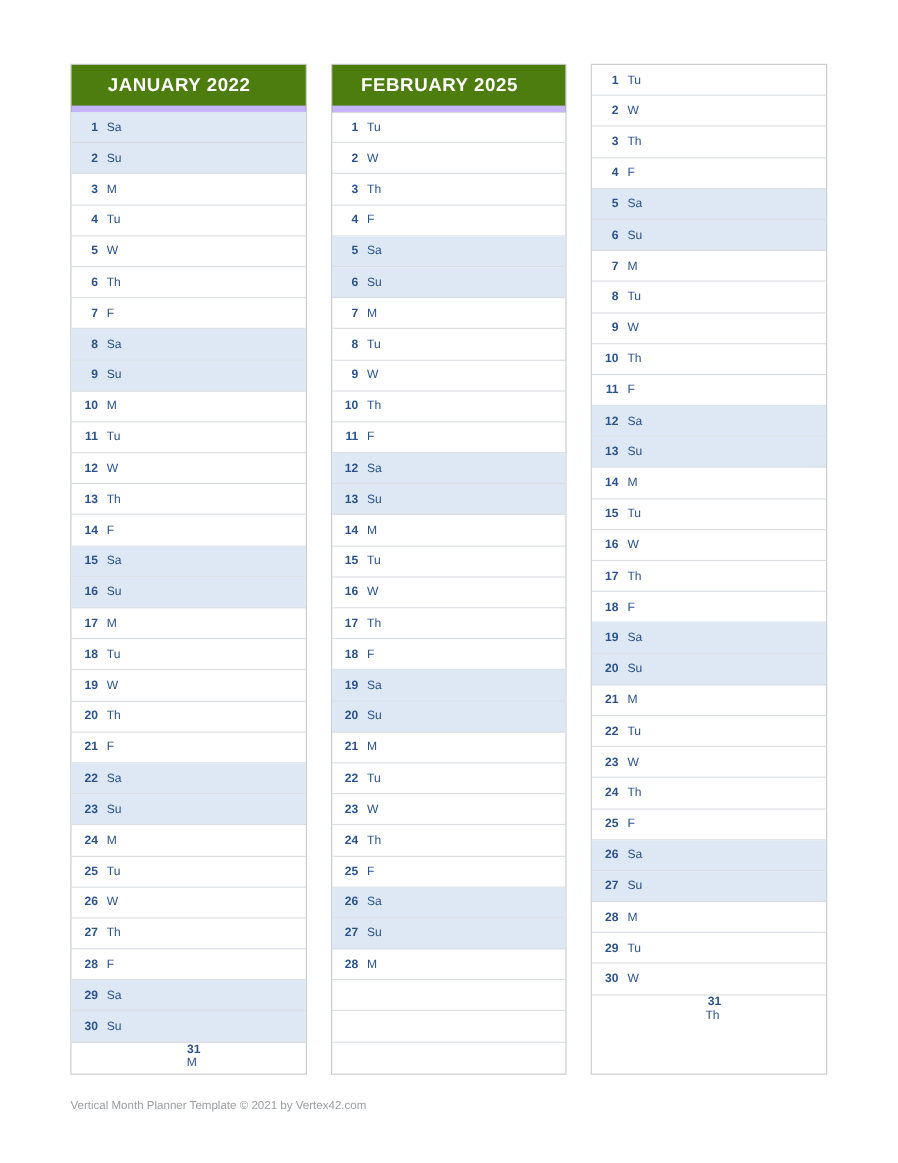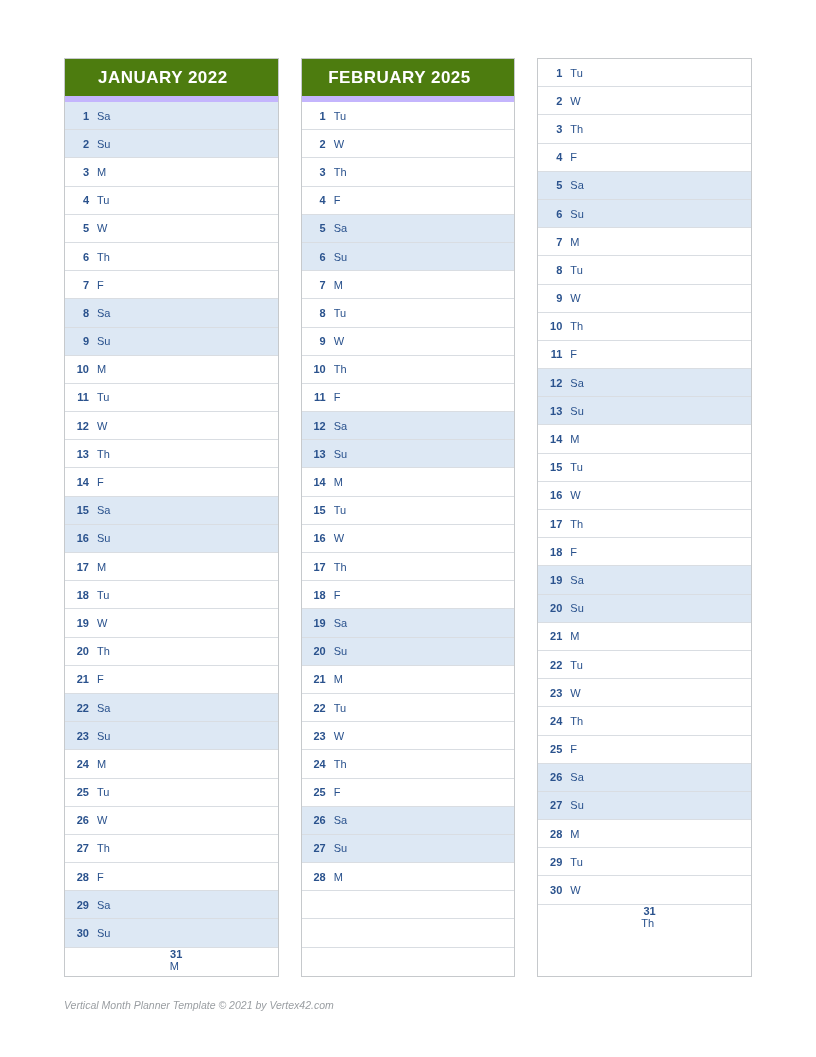--- a/index.html
+++ b/index.html
@@ -49,21 +49,20 @@
   }
   .day-lbl {
     padding-left: 6px;
   }
   .footer {
     margin-top: 22px;
     font-size: 10.5px;
     color: #9a9ea2;
     display: flex;
     justify-content: space-between;
-    font-style: italic;
   }
 </style>
 </head>
 <body>
 
 <div class="page">
   <div class="columns" id="columns">
       <div class="month">
         <div class="month-header">JANUARY 2022</div>
         <div class="day-row weekend">

